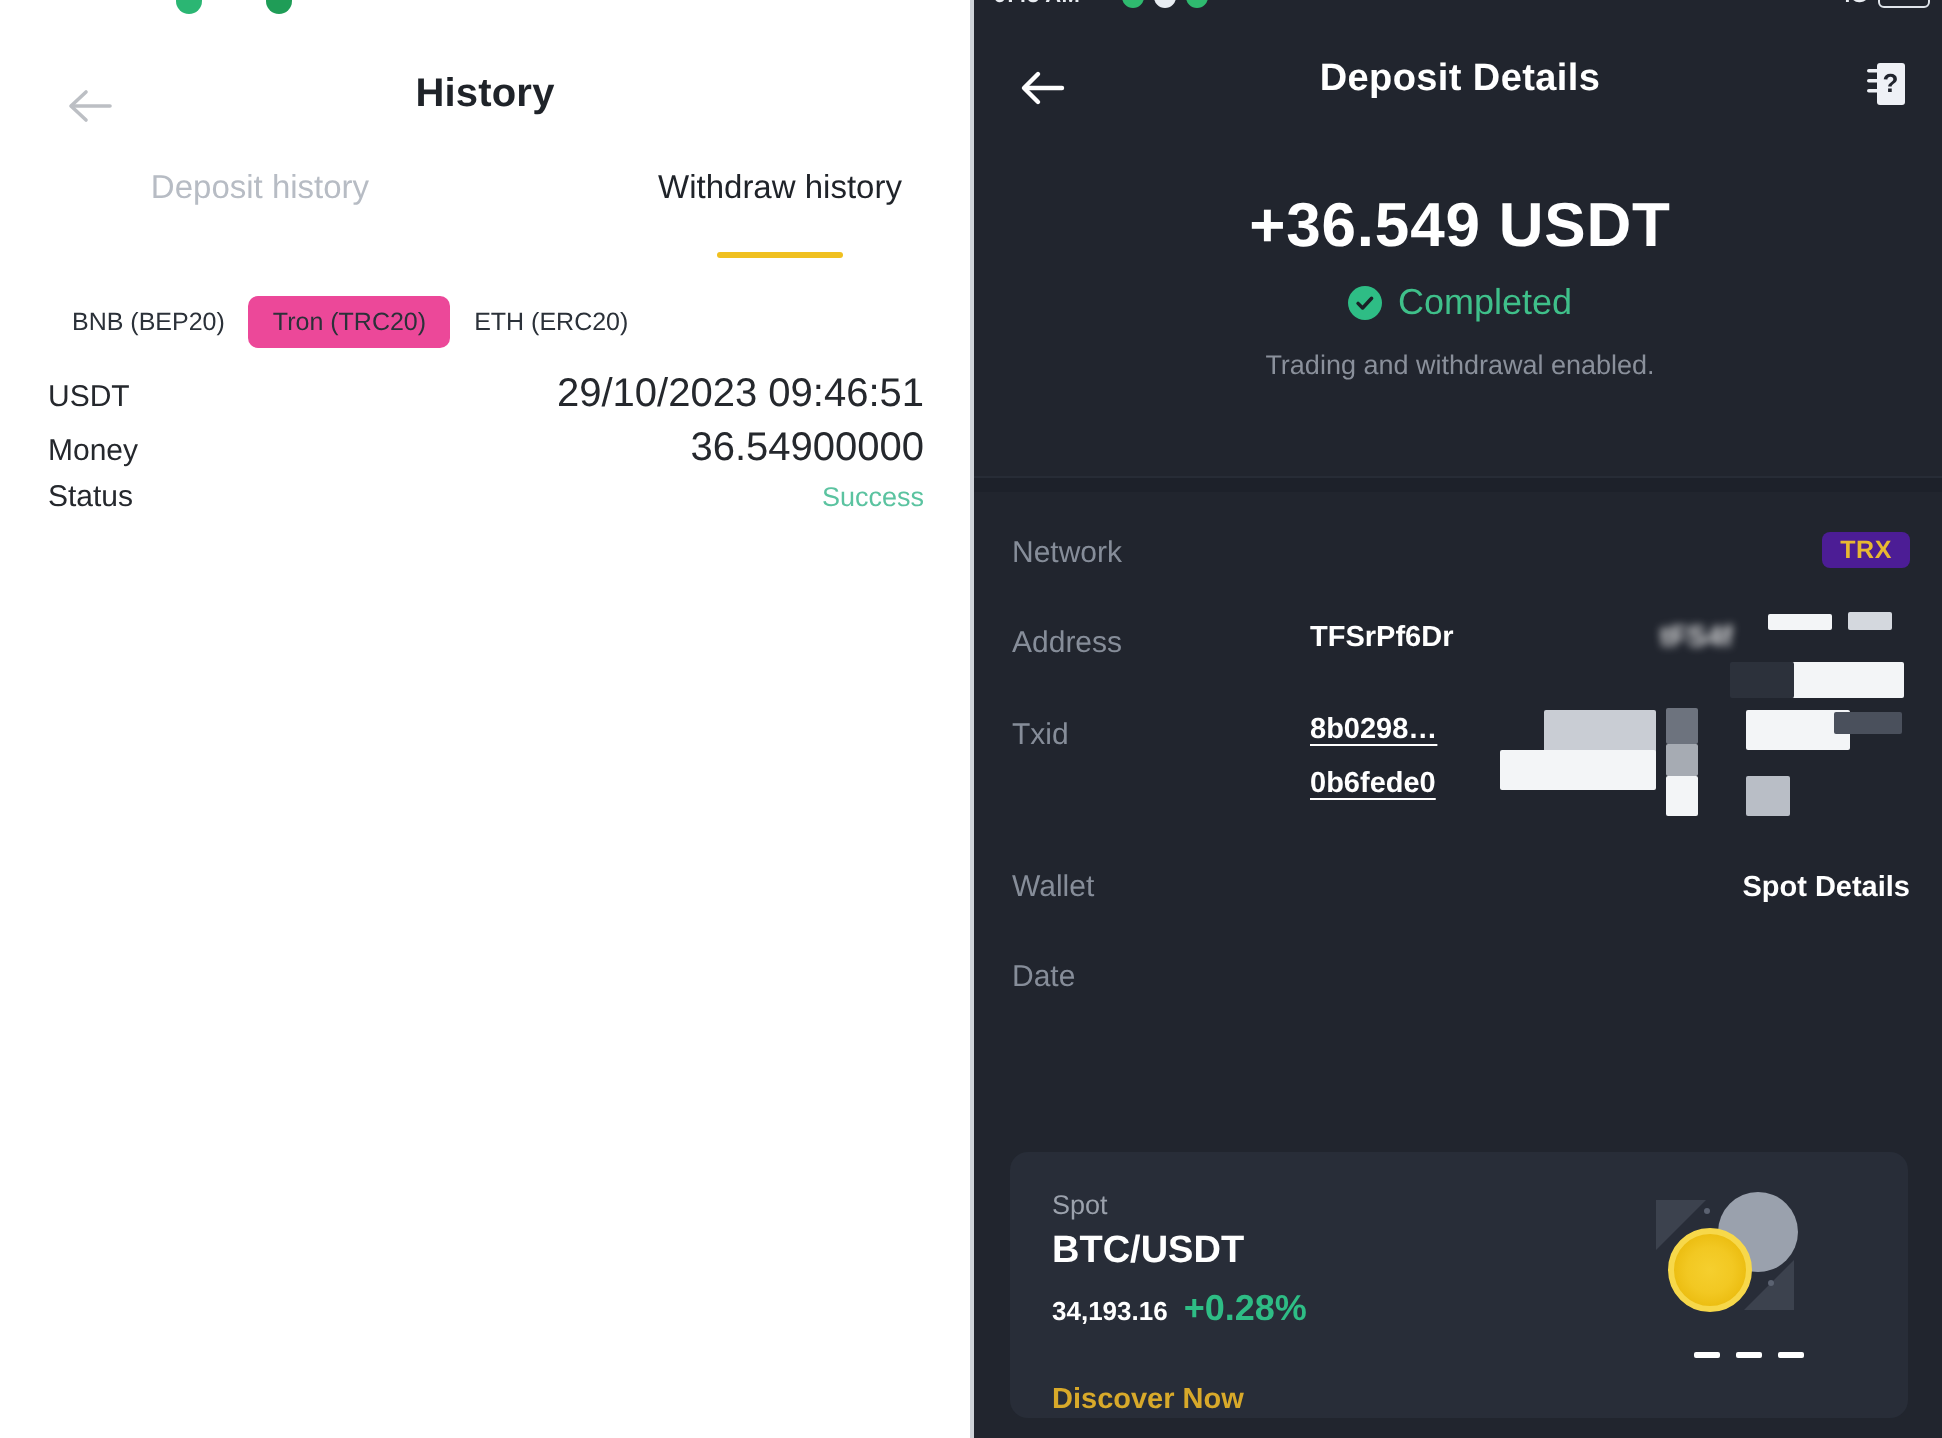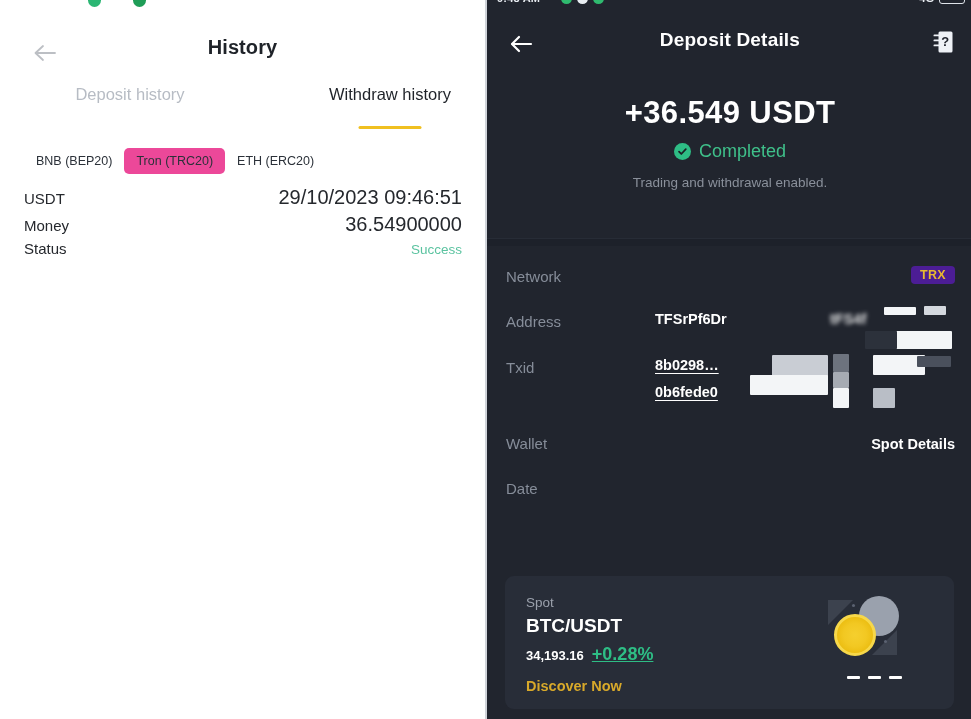--- a/index.html
+++ b/index.html
@@ -210,22 +210,22 @@
   .spot-card {
     position: absolute; left: 18px; top: 576px;
     width: 449px; height: 133px;
     background: #282d38; border-radius: 9px;
     overflow: hidden;
   }
   .spot-label { position: absolute; left: 21px; top: 19px; font-size: 13.5px; color: #9ba1ac; }
   .spot-pair { position: absolute; left: 21px; top: 39px; font-size: 19px; font-weight: bold; color: #ffffff; }
   .spot-priceline { position: absolute; left: 21px; top: 68px; display: flex; align-items: baseline; gap: 8px; }
   .spot-price { font-size: 13px; font-weight: bold; color: #ffffff; }
-  .spot-change { font-size: 18px; font-weight: bold; color: #2ebd85; text-decoration: underline; }
-  .spot-cta { position: absolute; left: 21px; top: 102px; font-size: 14.5px; font-weight: bold; color: #d8a92a; cursor: pointer; }
+  .spot-change { font-size: 18px; font-weight: bold; color: #2ebd85; }
+  .spot-cta { position: absolute; left: 21px; top: 116px; font-size: 14.5px; font-weight: bold; color: #d8a92a; cursor: pointer; }
 
   .coin-art { position: absolute; right: 48px; top: 18px; width: 78px; height: 66px; }
   .coin-sq {
     position: absolute; width: 25px; height: 25px; background: #3c424e;
   }
   .coin-sq.tl { left: 0px; top: 6px; clip-path: polygon(0 0, 100% 0, 0 100%); }
   .coin-sq.br { left: 44px; top: 36px; clip-path: polygon(100% 100%, 100% 0, 0 100%); }
   .coin-grey {
     position: absolute; left: 31px; top: 2px; width: 40px; height: 40px;
     border-radius: 50%; background: #9aa1ad;

